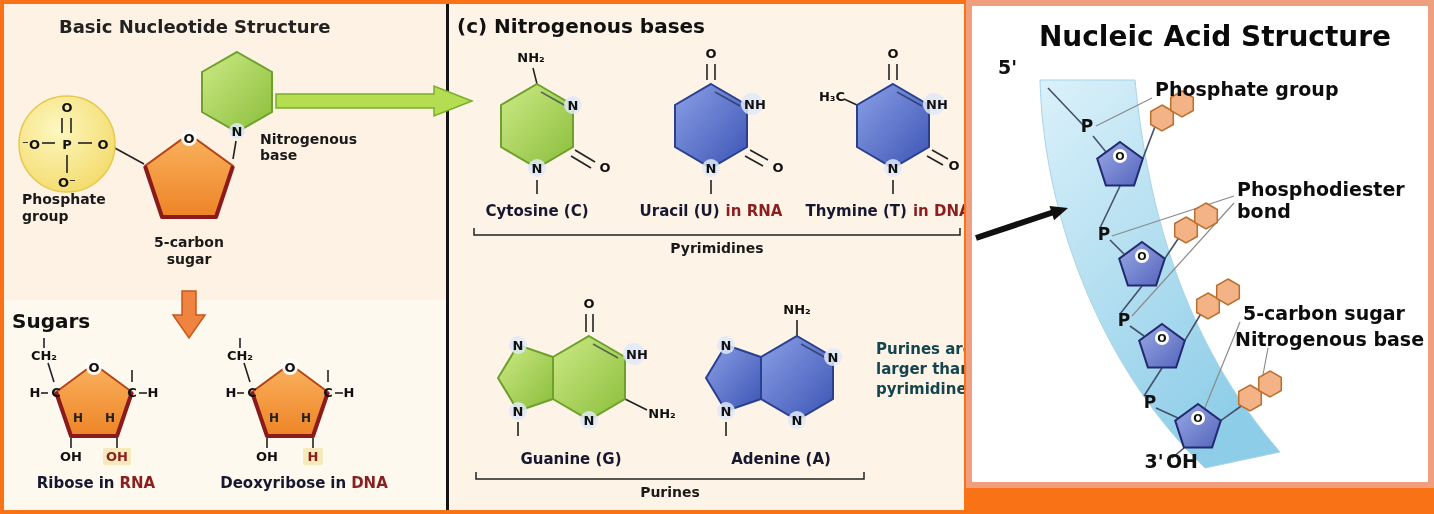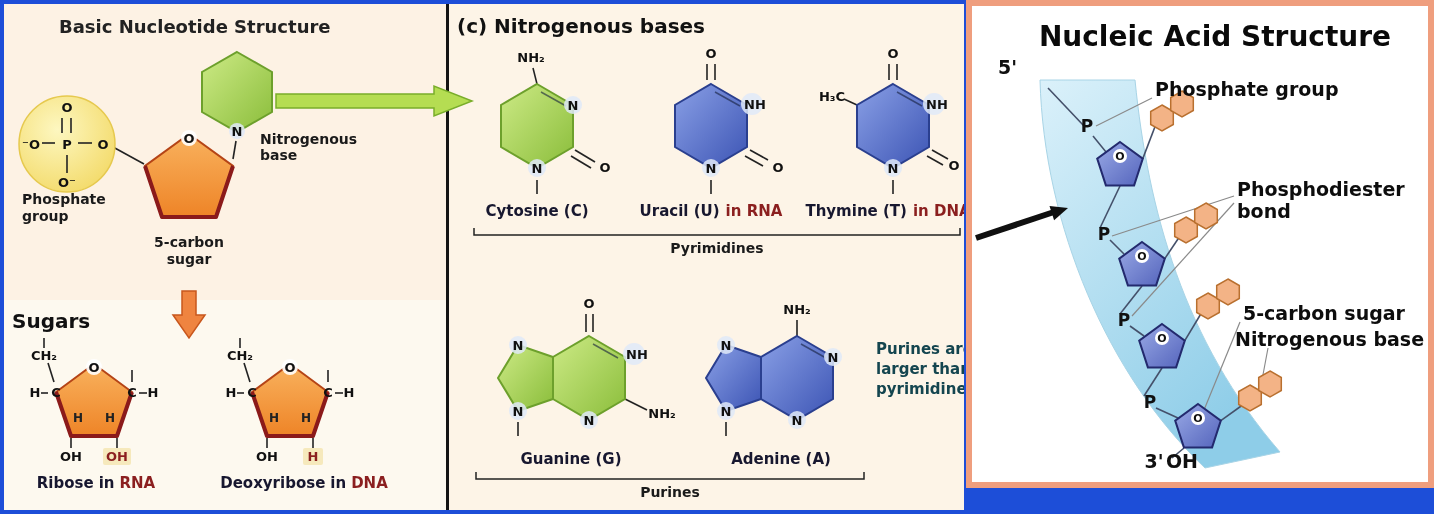--- a/index.html
+++ b/index.html
@@ -1,16 +1,16 @@
 <!DOCTYPE html>
 <html><head>
 <meta charset="utf-8">
 <style>
   body{margin:0;background:#000;}
-  .stage{position:relative;width:1434px;height:514px;background:#1d4ed8;overflow:hidden;
+  .stage{position:relative;width:1434px;height:514px;background:#f97316;overflow:hidden;
          font-family:"DejaVu Sans","Liberation Sans",sans-serif;}
   .left-svg{position:absolute;left:4px;top:4px;}
   .right-panel{position:absolute;left:966px;top:0;width:468px;height:488px;
                background:#ffffff;border:6px solid #ef9e7e;box-sizing:border-box;}
   svg text{font-family:"DejaVu Sans","Liberation Sans",sans-serif;fill:#1a1a1a;}
   .t-main{font-size:18px;font-weight:bold;fill:#222;}
   .t-sec{font-size:20px;font-weight:bold;fill:#111;}
   .atom{font-size:13px;font-weight:bold;fill:#111;}
   .atom-sm{font-size:12px;font-weight:bold;fill:#222;}
   .lbl{font-size:14px;font-weight:bold;fill:#1a1a1a;}

